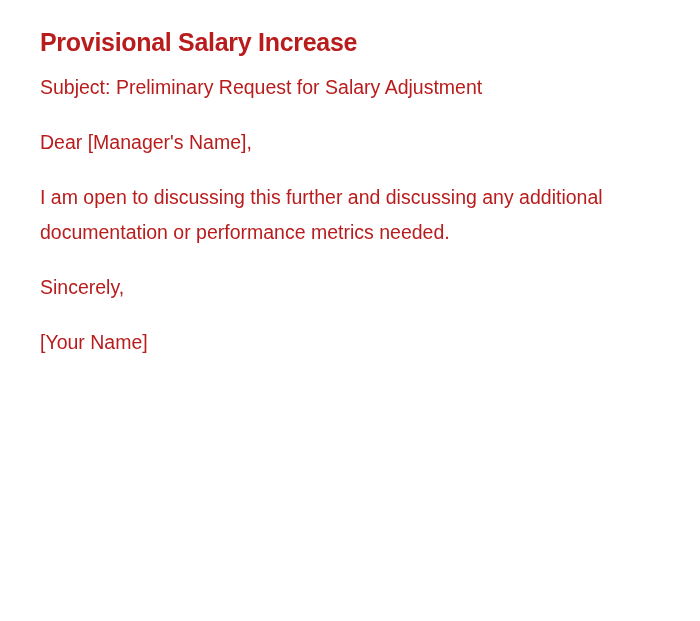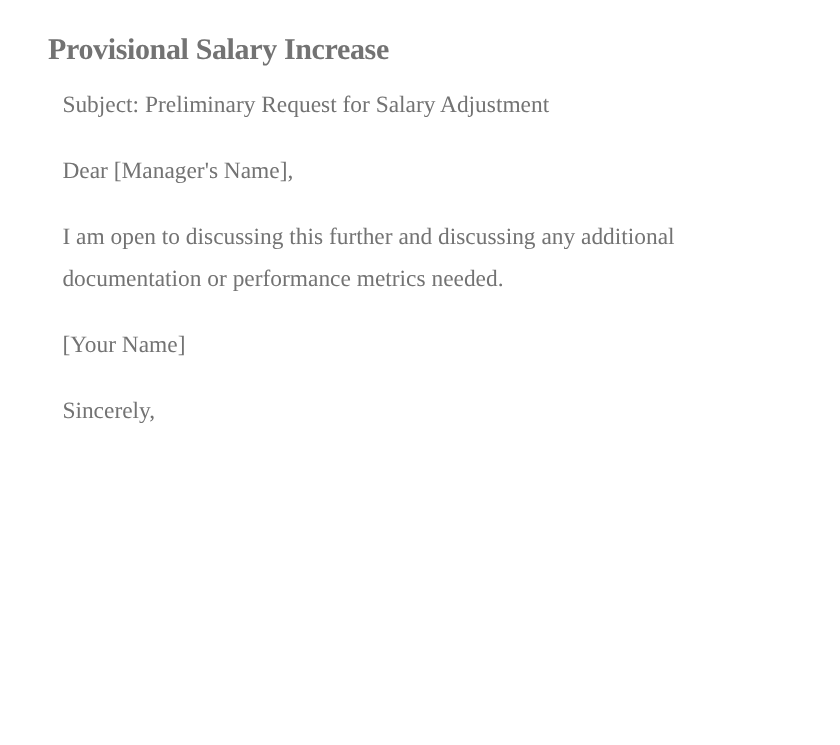--- a/index.html
+++ b/index.html
@@ -1,37 +1,37 @@
 <!DOCTYPE html>
 <html><head>
   <meta charset="utf-8">
   <style>
     html, body { margin: 0; padding: 0; background: #ffffff; }
     body { width: 700px; height: 621px; overflow: hidden; }
     .doc {
       padding: 22px 28px 0 40px;
-      color: #737373;
-      font-family: Liberation Serif, serif;
+      color: #b91c1c;
+      font-family: Liberation Sans, sans-serif;
     }
     .title {
       font-size: 25px;
       font-weight: bold;
       margin: 4px 0 12px 0;
       line-height: 32px;
       letter-spacing: -0.3px;
     }
     .para {
       font-size: 19.5px;
       line-height: 35px;
-      margin: 0 0 20px 12px;
+      margin: 0 0 20px 0;
     }
   </style>
 </head>
 <body>
 
 <div class="doc">
   <h1 class="title">Provisional Salary Increase</h1>
   <p class="para">Subject: Preliminary Request for Salary Adjustment</p>
   <p class="para">Dear [Manager's Name],</p>
   <p class="para">I am open to discussing this further and discussing any additional documentation or performance metrics needed.</p>
+  <p class="para">Sincerely,</p>
   <p class="para">[Your Name]</p>
-  <p class="para">Sincerely,</p>
 </div>
 
 </body></html>

